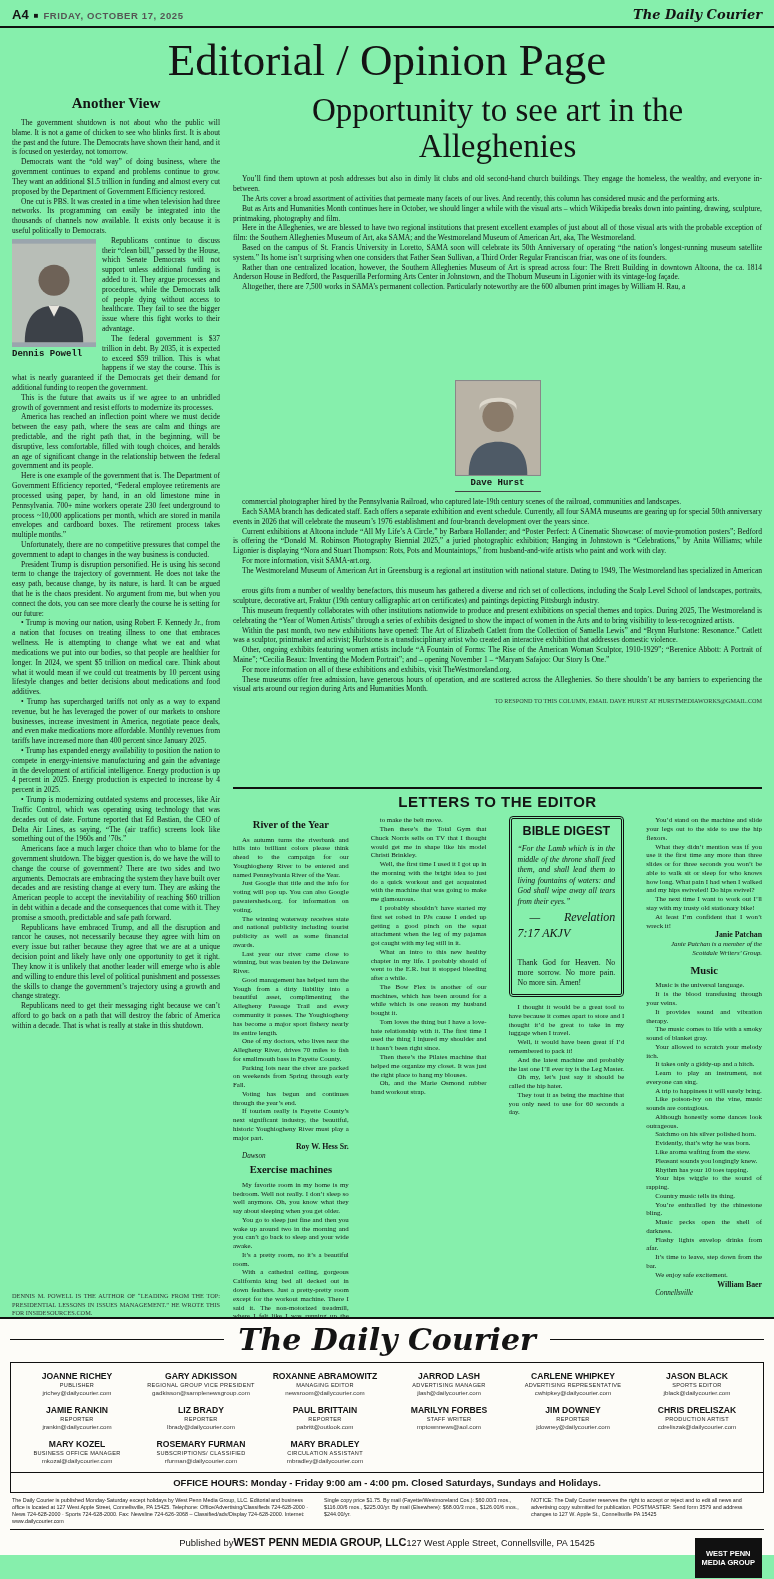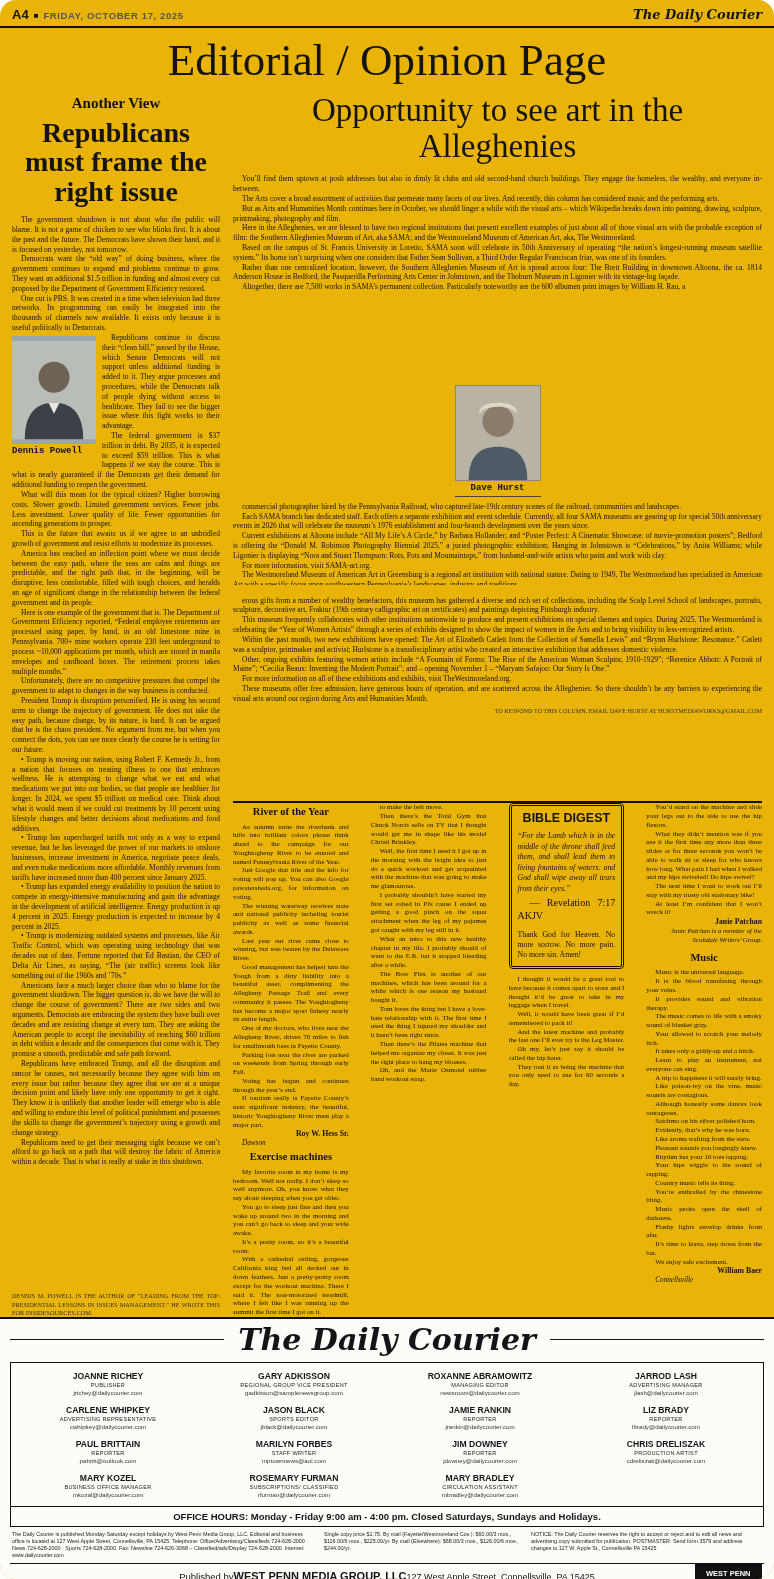--- a/index.html
+++ b/index.html
@@ -1,18 +1,18 @@
 <!DOCTYPE html>
 <html><head>
 <meta charset="utf-8">
 <style>
   * { margin:0; padding:0; box-sizing:border-box; }
   html,body { background:#fdfcf8; }
   .page { width:774px; height:1579px; margin:0 auto; position:relative; overflow:hidden;
-          background:#eab308; color:#141414; font-family:"Liberation Serif", serif;border-radius:16px; }
+          background:#86efac; color:#141414; font-family:"Liberation Serif", serif; }
 
   
   .topbar { display:flex; justify-content:space-between; align-items:baseline;
             padding:7px 12px 4px; border-bottom:2px solid #111; }
   .topbar-left { display:flex; align-items:baseline; gap:5px; font-family:"Liberation Sans",sans-serif; }
   .folio { font-weight:bold; font-size:13px; }
   .folio-marker { font-size:8px; position:relative; top:-1px; }
   .issue-date { font-weight:bold; font-size:9.5px; color:#555; letter-spacing:.6px; }
   .paper-name-top { font-family:"DejaVu Serif",serif; font-style:italic; font-weight:bold; font-size:13px; }
 
@@ -46,44 +46,44 @@
   .letters-cols { display:flex; gap:22px; flex:1 1 auto; overflow:hidden; }
   .letter-col { flex:1 1 0; font-size:6.9px; line-height:1.27; text-align:justify; overflow:hidden; }
   .letter-title { text-align:center; font-weight:bold; font-size:10.5px; margin:2px 0 4px; }
   .letter-title.music { margin-top:7px; }
   .signature { text-align:right; font-weight:bold; font-size:7.8px; margin-top:3px; }
   .signature-place { font-style:italic; font-size:7.2px; }
   .signature-note { text-align:right; font-style:italic; font-size:6.8px; line-height:1.25; }
   .bible-box { border:3px double #111; border-radius:4px; padding:5px 6px 6px; margin-bottom:6px; }
   .bible-title { font-family:"Liberation Sans",sans-serif; font-weight:bold; font-size:12.5px; text-align:center; margin-bottom:4px; }
   .bible-quote { font-style:italic; font-size:7.8px; line-height:1.35; }
-  .bible-attr { font-size:10px; margin:3px 0 7px; text-indent:12px; }
+  .bible-attr { font-style:italic; font-size:12px; margin:3px 0 17px; text-indent:12px; }
   .bible-comment { font-size:7.8px; line-height:1.3; }
 
   
   .masthead { border-top:2px solid #111; padding:3px 10px 4px; background:#fdfcf8; }
   .nameplate { display:flex; align-items:center; gap:14px; margin:2px 0 6px; }
   .nameplate-rule { flex:1; border-top:1px solid #111; }
   .nameplate-text { font-family:"DejaVu Serif",serif; font-style:italic; font-weight:bold; font-size:30px; line-height:1.05; }
   .staff-box { border:1px solid #111; }
-  .staff-grid { display:grid; grid-template-columns:repeat(4,1fr); gap:9px 8px; padding:8px; text-align:center; }
+  .staff-grid { display:grid; grid-template-columns:repeat(6,1fr); gap:9px 8px; padding:8px; text-align:center; }
   .staff-name { font-family:"Liberation Sans",sans-serif; font-weight:bold; font-size:8.6px; }
   .staff-title { font-family:"Liberation Sans",sans-serif; font-size:5.6px; letter-spacing:.3px; color:#222; margin-top:1px; text-transform:uppercase; }
   .staff-email { font-family:"Liberation Sans",sans-serif; font-size:6.2px; color:#333; margin-top:1px; }
   .office-hours { border-top:1px solid #111; font-family:"Liberation Sans",sans-serif; font-weight:bold;
                   font-size:9.5px; text-align:center; padding:4px 0; }
   .fine-print { display:flex; gap:12px; padding:4px 2px 3px; font-family:"Liberation Sans",sans-serif;
                 font-size:5.4px; line-height:1.35; color:#222; }
   .fp-left { flex:0 0 40%; } .fp-mid { flex:0 0 26%; } .fp-right { flex:1 1 auto; }
   .publisher-row { border-top:1px solid #111; position:relative; display:flex; justify-content:center;
                    align-items:baseline; padding:6px 0 3px; font-family:"Liberation Sans",sans-serif; font-size:9.5px; }
   .publisher-name { font-weight:bold; font-size:11px; }
   .publisher-address { font-size:9px; }
-  .wp-logo { position:absolute; right:2px; top:0; background:#111; color:#fff; text-align:center;
-             font-family:"Liberation Sans",sans-serif; font-weight:bold; font-size:7.5px; line-height:1.2; padding:5px 7px; }
+  .wp-logo { position:absolute; right:2px; top:8px; background:#111; color:#fff; text-align:center;
+             font-family:"Liberation Sans",sans-serif; font-weight:bold; font-size:7.5px; line-height:1.2; padding:11px 7px; }
 </style>
 </head>
 <body>
 
 <div class="page">
 
   <header class="topbar">
     <div class="topbar-left">
       <span class="folio">A4</span>
       <span class="folio-marker">■</span>
@@ -91,41 +91,39 @@
     </div>
     <div class="paper-name-top">The Daily Courier</div>
   </header>
 
   <h1 class="page-title">Editorial / Opinion Page</h1>
 
   <div class="main-grid">
 
     <aside class="left-article">
       <div class="kicker">Another View</div>
-      <h2 class="left-headline">Republicans must frame the right issue</h2>
       <div class="left-body">
         <div>
             <p>The government shutdown is not about who the public will blame. It is not a game of chicken to see who blinks first. It is about the past and the future. The Democrats have shown their hand, and it is focused on yesterday, not tomorrow.</p>
             <p>Democrats want the “old way” of doing business, where the government continues to expand and problems continue to grow. They want an additional $1.5 trillion in funding and almost every cut proposed by the Department of Government Efficiency restored.</p>
             <p>One cut is PBS. It was created in a time when television had three networks. Its programming can easily be integrated into the thousands of channels now available. It exists only because it is useful politically to Democrats.</p>
           </div>
         <figure class="powell">
           <svg class="photo" viewBox="0 0 92 108" width="92" height="108" aria-hidden="true">
             <rect width="92" height="108" fill="#aeb4ae"></rect>
             <rect width="92" height="108" fill="#c2c7bf" opacity="0.5"></rect>
             <circle cx="46" cy="40" r="17" fill="#6e6257"></circle>
             <path d="M14 108 C14 78 28 68 46 68 C64 68 78 78 78 108 Z" fill="#3c4148"></path>
             <path d="M40 68 L46 80 L52 68 Z" fill="#e9e6df"></path>
           </svg>
           <figcaption class="photo-caption">Dennis Powell</figcaption>
         </figure>
         <div>
             <p>Republicans continue to discuss their “clean bill,” passed by the House, which Senate Democrats will not support unless additional funding is added to it. They argue processes and procedures, while the Democrats talk of people dying without access to healthcare. They fail to see the bigger issue where this fight works to their advantage.</p>
             <p>The federal government is $37 trillion in debt. By 2035, it is expected to exceed $59 trillion. This is what happens if we stay the course. This is what is nearly guaranteed if the Democrats get their demand for additional funding to reopen the government.</p>
-            <p>What will this mean for the typical citizen? Higher borrowing costs. Slower growth. Limited government services. Fewer jobs. Less investment. Lower quality of life. Fewer opportunities for ascending generations to prosper.</p>
             <p>This is the future that awaits us if we agree to an unbridled growth of government and resist efforts to modernize its processes.</p>
             <p>America has reached an inflection point where we must decide between the easy path, where the seas are calm and things are predictable, and the right path that, in the beginning, will be disruptive, less comfortable, filled with tough choices, and heralds an age of significant change in the relationship between the federal government and its people.</p>
             <p>Here is one example of the government that is. The Department of Government Efficiency reported, “Federal employee retirements are processed using paper, by hand, in an old limestone mine in Pennsylvania. 700+ mine workers operate 230 feet underground to process ~10,000 applications per month, which are stored in manila envelopes and cardboard boxes. The retirement process takes multiple months.”</p>
             <p>Unfortunately, there are no competitive pressures that compel the government to adapt to changes in the way business is conducted.</p>
             <p>President Trump is disruption personified. He is using his second term to change the trajectory of government. He does not take the easy path, because change, by its nature, is hard. It can be argued that he is the chaos president. No argument from me, but when you connect the dots, you can see more clearly the course he is setting for our future:</p>
             <p>• Trump is moving our nation, using Robert F. Kennedy Jr., from a nation that focuses on treating illness to one that embraces wellness. He is attempting to change what we eat and what medications we put into our bodies, so that people are healthier for longer. In 2024, we spent $5 trillion on medical care. Think about what it would mean if we could cut treatments by 10 percent using lifestyle changes and better decisions about medications and food additives.</p>
             <p>• Trump has supercharged tariffs not only as a way to expand revenue, but he has leveraged the power of our markets to onshore businesses, increase investment in America, negotiate peace deals, and even make medications more affordable. Monthly revenues from tariffs have increased more than 400 percent since January 2025.</p>
             <p>• Trump has expanded energy availability to position the nation to compete in energy-intensive manufacturing and gain the advantage in the development of artificial intelligence. Energy production is up 4 percent in 2025. Energy production is expected to increase by 4 percent in 2025.</p>
             <p>• Trump is modernizing outdated systems and processes, like Air Traffic Control, which was operating using technology that was decades out of date. Fortune reported that Ed Bastian, the CEO of Delta Air Lines, as saying, “The (air traffic) screens look like something out of the 1960s and ’70s.”</p>
             <p>Americans face a much larger choice than who to blame for the government shutdown. The bigger question is, do we have the will to change the course of government? There are two sides and two arguments. Democrats are embracing the system they have built over decades and are resisting change at every turn. They are asking the American people to accept the inevitability of reaching $60 trillion in debt within a decade and the consequences that come with it. They promise a smooth, predictable and safe path forward.</p>
@@ -175,20 +173,21 @@
               <p>Within the past month, two new exhibitions have opened: The Art of Elizabeth Catlett from the Collection of Samella Lewis” and “Brynn Hurlstone: Resonance.” Catlett was a sculptor, printmaker and activist; Hurlstone is a transdisciplinary artist who created an interactive exhibition that addresses domestic violence.</p>
               <p>Other, ongoing exhibits featuring women artists include “A Fountain of Forms: The Rise of the American Woman Sculptor, 1910-1929”; “Berenice Abbott: A Portrait of Maine”; “Cecilia Beaux: Inventing the Modern Portrait”; and – opening November 1 – “Maryam Safajoo: Our Story Is One.”</p>
               <p>For more information on all of these exhibitions and exhibits, visit TheWestmoreland.org.</p>
               <p>These museums offer free admission, have generous hours of operation, and are scattered across the Alleghenies. So there shouldn’t be any barriers to experiencing the visual arts around our region during Arts and Humanities Month.</p>
             </div>
           <div class="contact-note">To respond to this column, email Dave Hurst at hurstmediaworks@gmail.com</div>
         </div>
       </div>
 
       <section class="letters">
+        <div class="letters-header">LETTERS TO THE EDITOR</div>
         <div class="letters-cols">
 
           <div class="letter-col">
             <div class="letter-title">River of the Year</div>
             <div>
                 <p>As autumn turns the riverbank and hills into brilliant colors please think ahead to the campaign for our Youghiogheny River to be entered and named Pennsylvania River of the Year.</p>
                 <p>Just Google that title and the info for voting will pop up. You can also Google pawatersheds.org. for information on voting.</p>
                 <p>The winning waterway receives state and national publicity including tourist publicity as well as some financial awards.</p>
                 <p>Last year our river came close to winning, but was beaten by the Delaware River.</p>
                 <p>Good management has helped turn the Yough from a dirty liability into a beautiful asset, complimenting the Allegheny Passage Trail and every community it passes. The Youghiogheny has become a major sport fishery nearly its entire length.</p>

